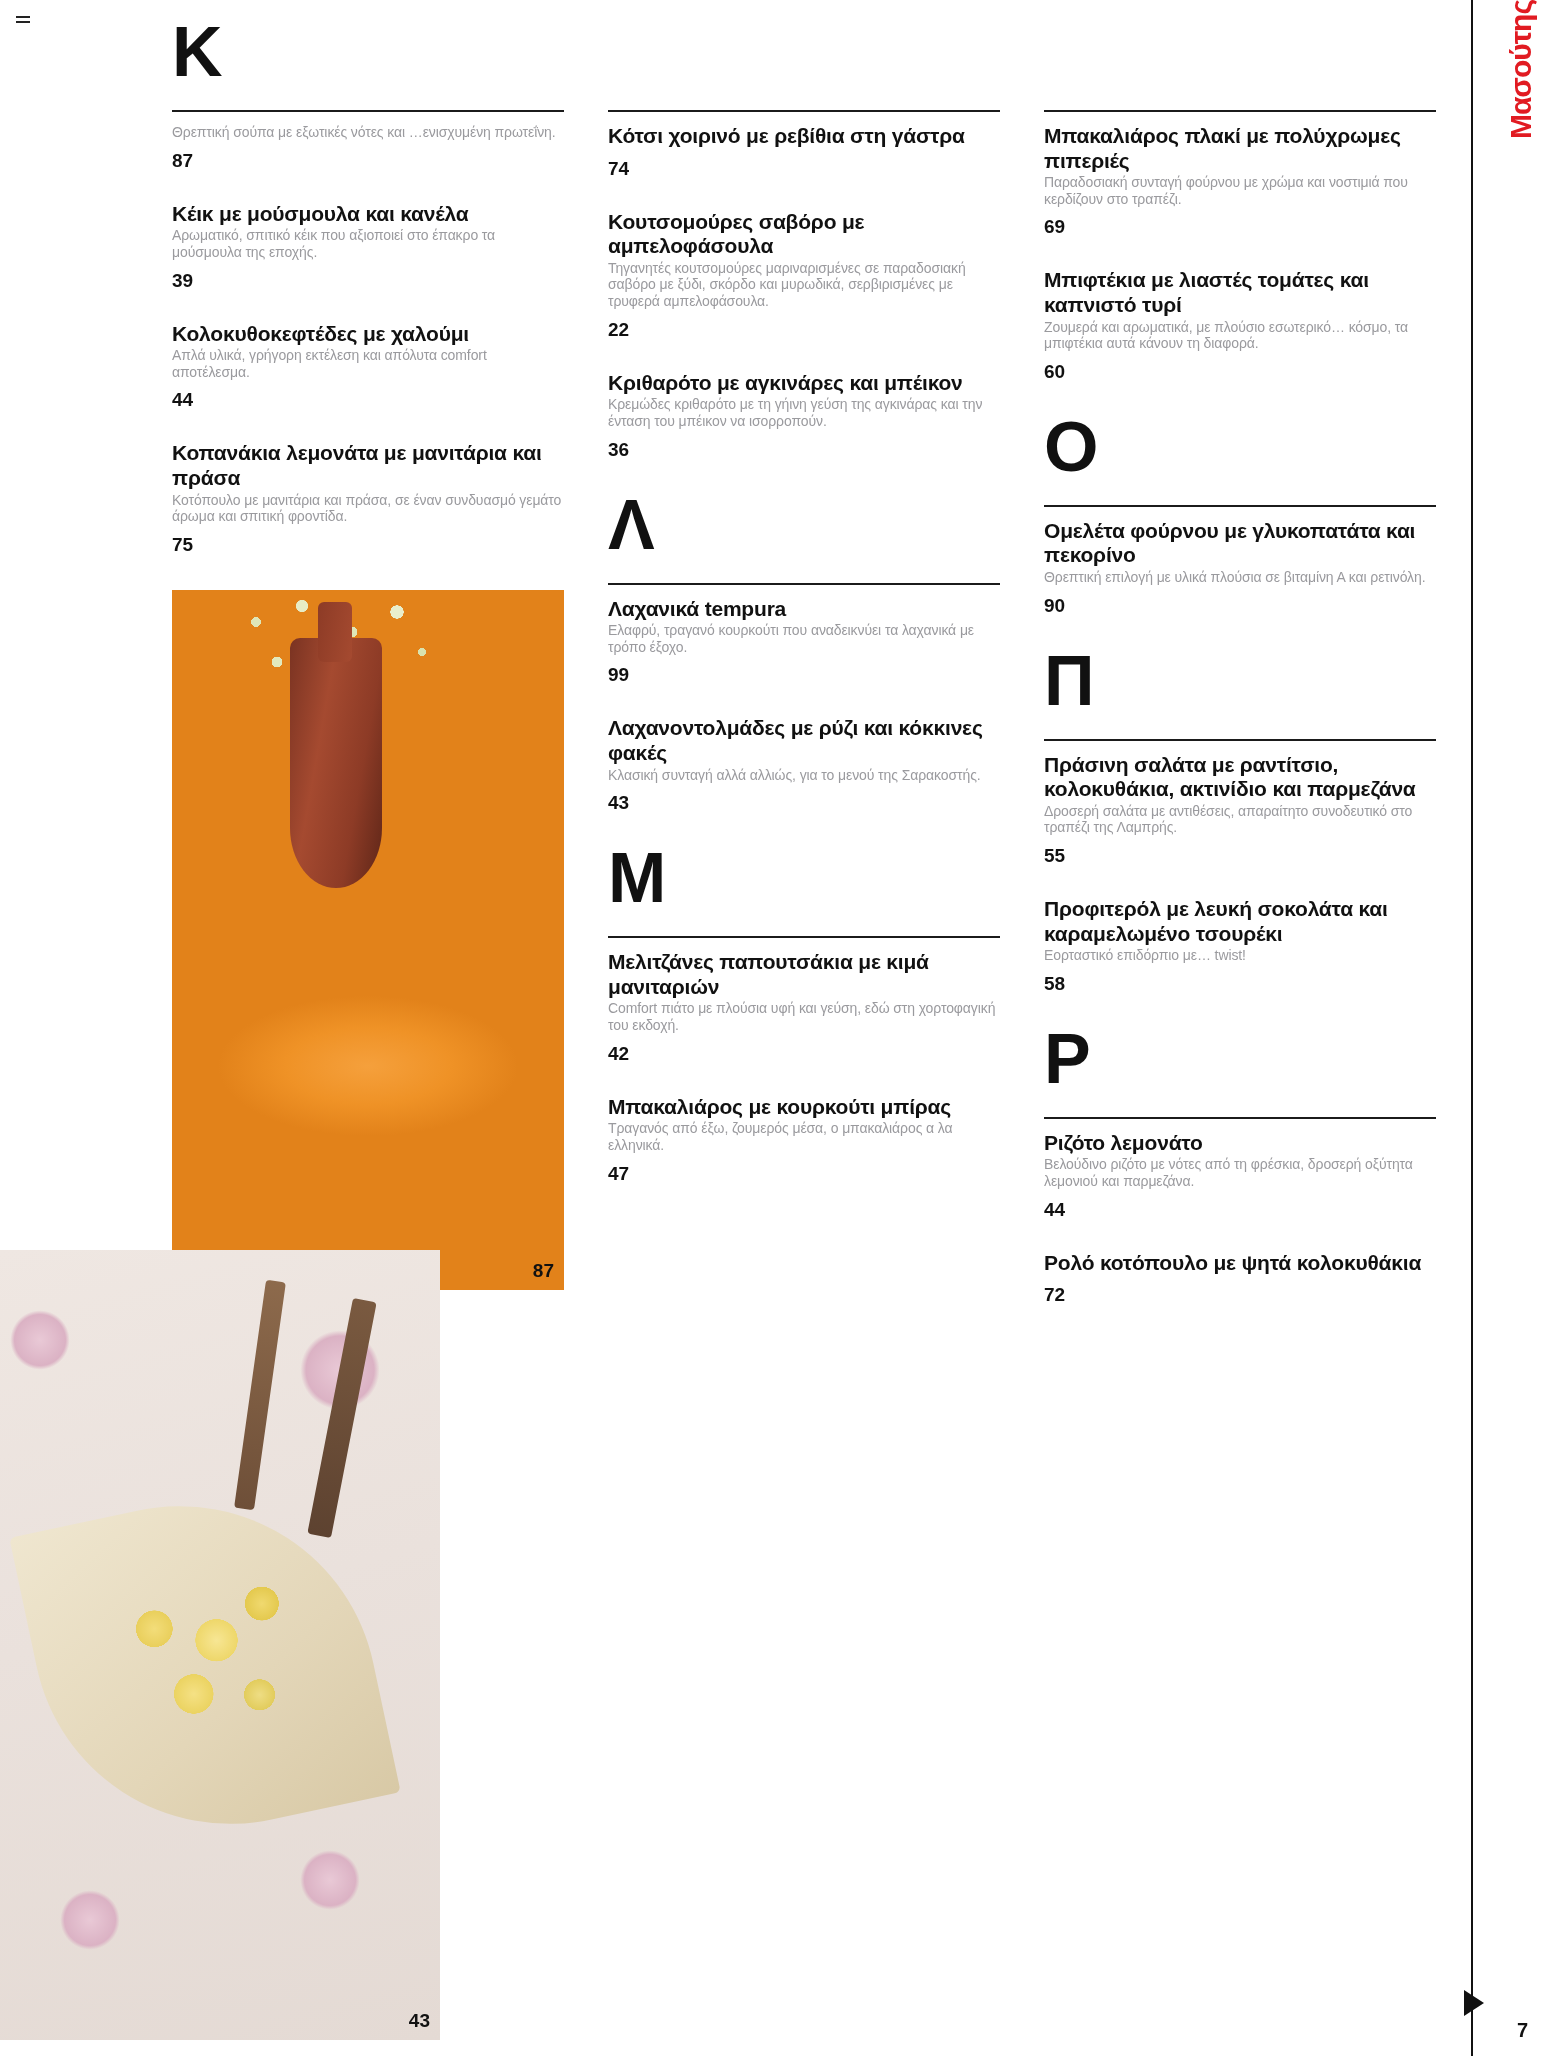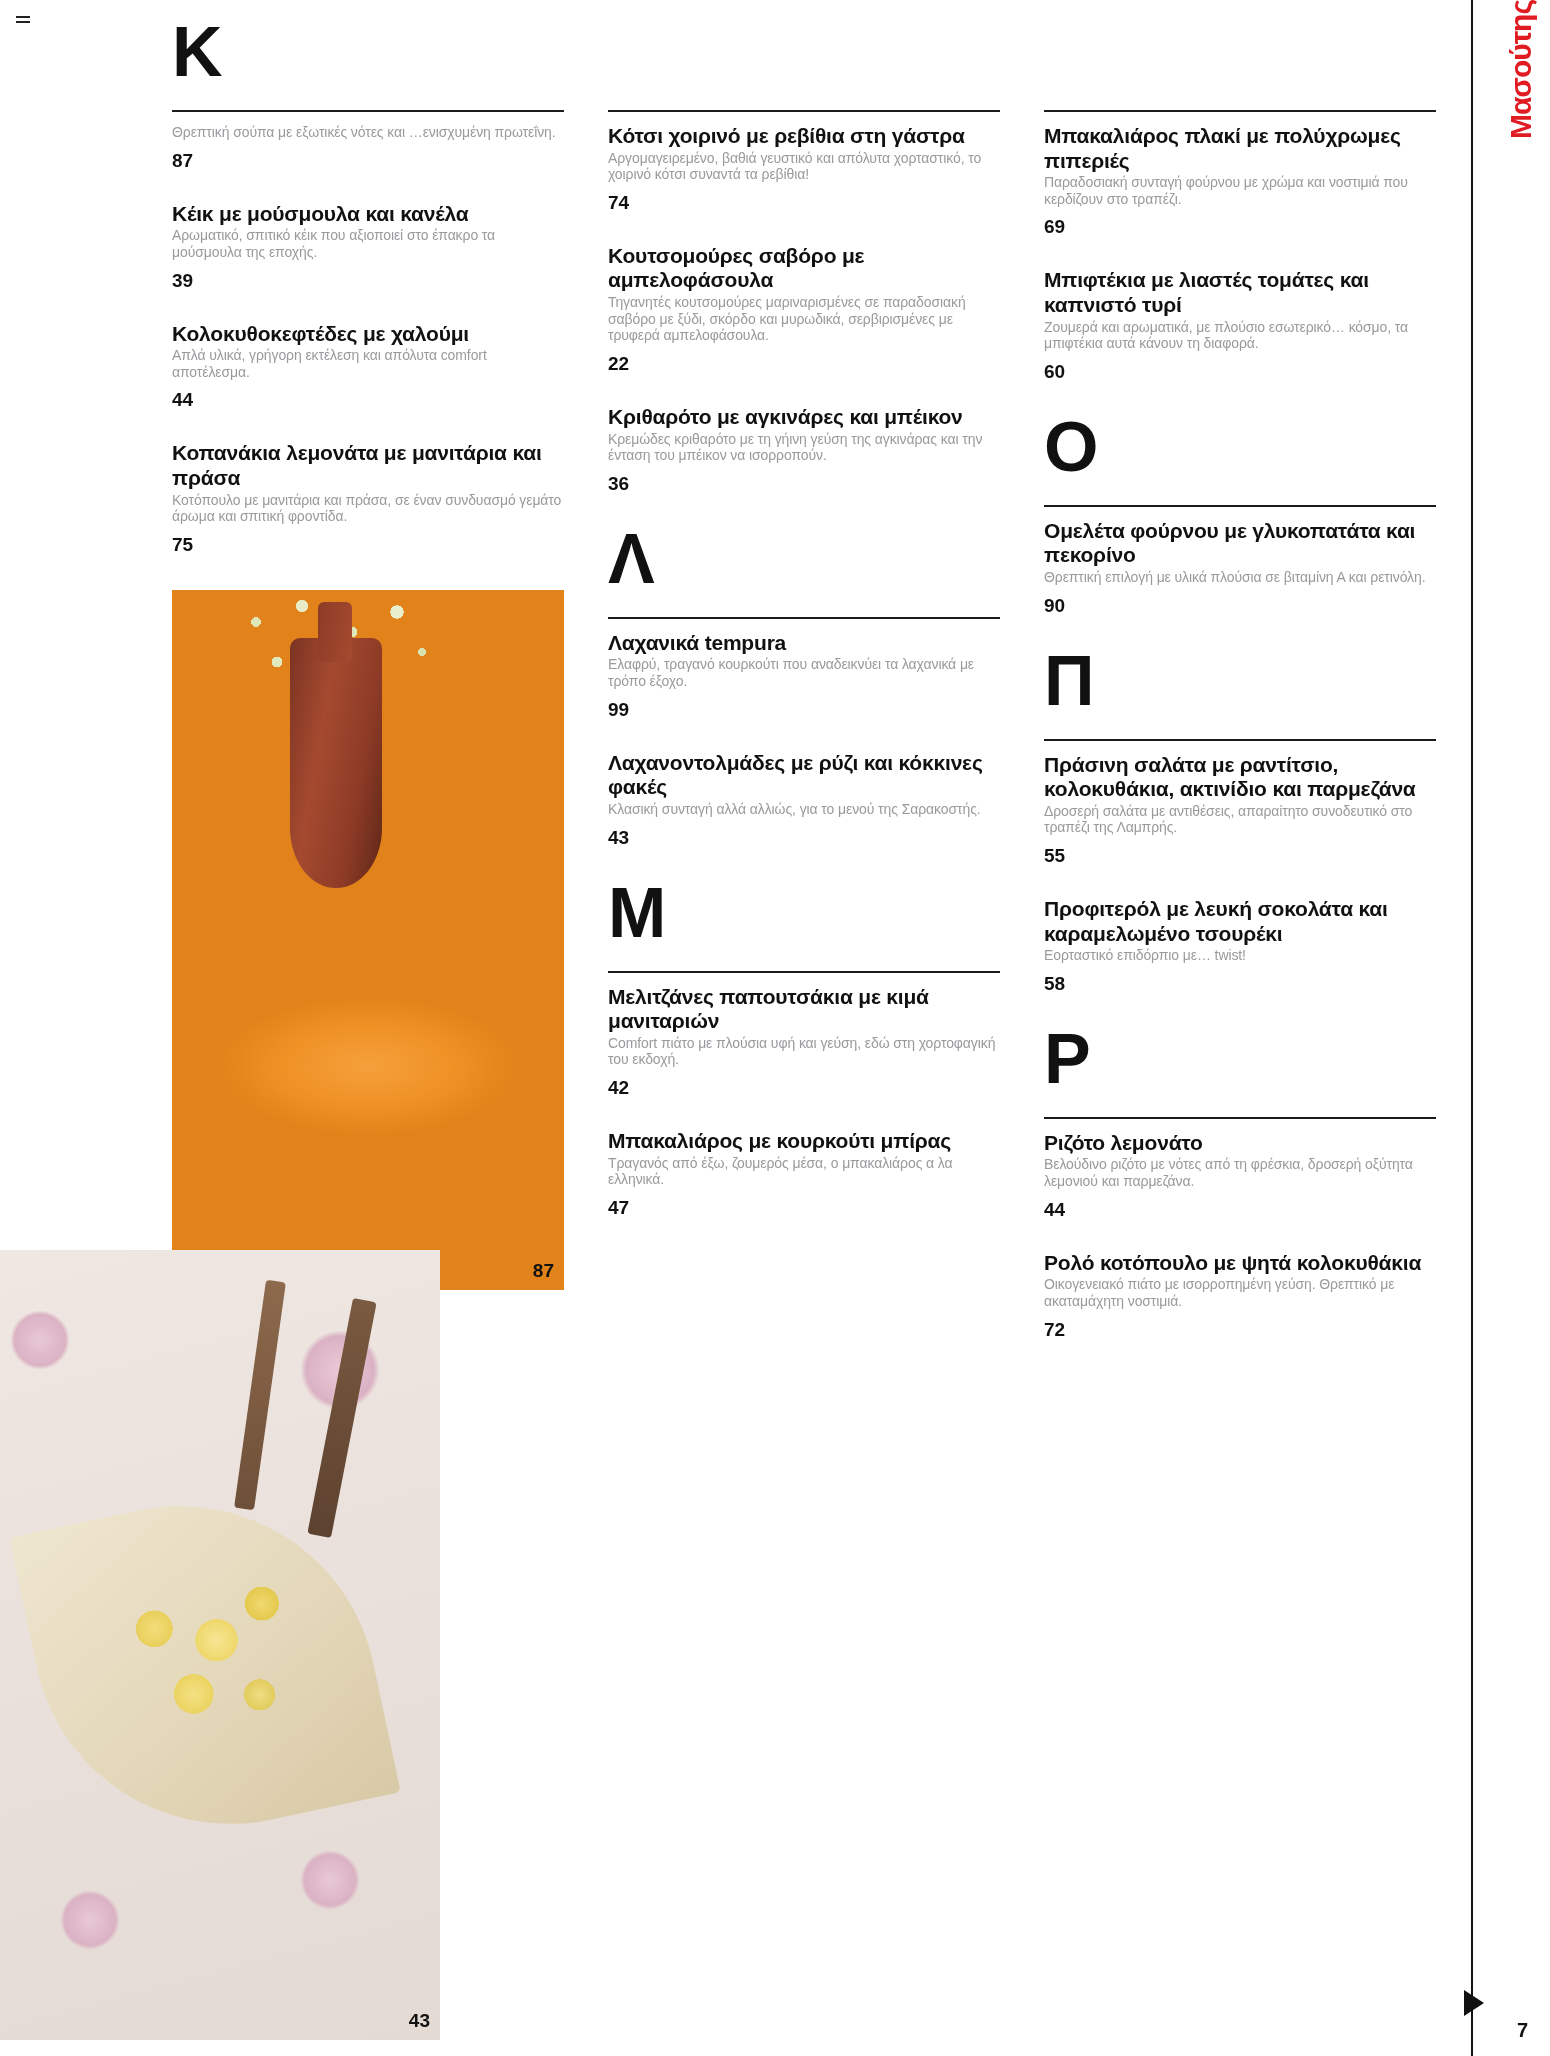--- a/index.html
+++ b/index.html
@@ -245,21 +245,20 @@
       </div>
     </div>
 
     <div class="col">
       <div class="letter">&nbsp;</div>
       <div class="rule"></div>
 
 
       <div class="entry">
         <div class="title">Κότσι χοιρινό με ρεβίθια στη γάστρα</div>
-        <div class="desc">Αργομαγειρεμένο, βαθιά γευστικό και απόλυτα χορταστικό, το χοιρινό κότσι συναντά τα ρεβίθια!</div>
         <div class="pg">74</div>
       </div>
 
       <div class="entry">
         <div class="title">Κουτσομούρες σαβόρο με αμπελοφάσουλα</div>
         <div class="desc">Τηγανητές κουτσομούρες μαριναρισμένες σε παραδοσιακή σαβόρο με ξύδι, σκόρδο και μυρωδικά, σερβιρισμένες με τρυφερά αμπελοφάσουλα.</div>
         <div class="pg">22</div>
       </div>
 
       <div class="entry">
@@ -343,21 +342,20 @@
       <div class="rule"></div>
 
       <div class="entry">
         <div class="title">Ριζότο λεμονάτο</div>
         <div class="desc">Βελούδινο ριζότο με νότες από τη φρέσκια, δροσερή οξύτητα λεμονιού και παρμεζάνα.</div>
         <div class="pg">44</div>
       </div>
 
       <div class="entry">
         <div class="title">Ρολό κοτόπουλο με ψητά κολοκυθάκια</div>
-        <div class="desc">Οικογενειακό πιάτο με ισορροπημένη γεύση. Θρεπτικό με ακαταμάχητη νοστιμιά.</div>
         <div class="pg">72</div>
       </div>
     </div>
 
   </div>
 
   <div class="next-arrow"></div>
   <div class="pagenum">7</div>
 
 </div>

